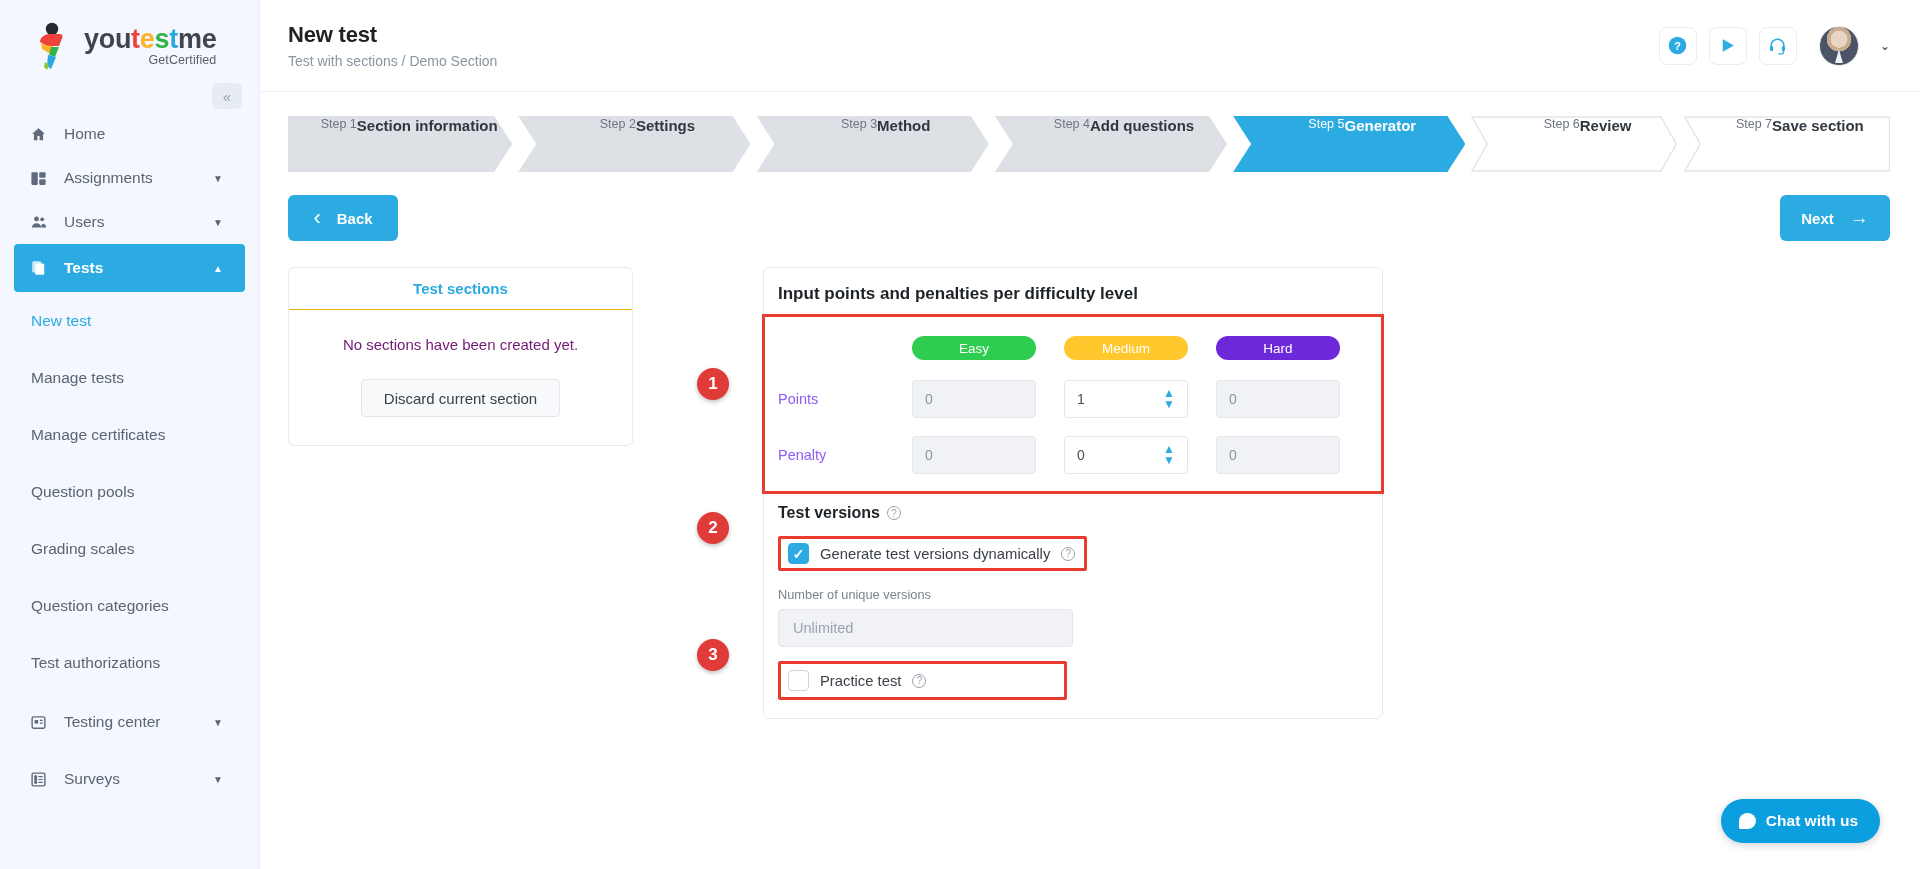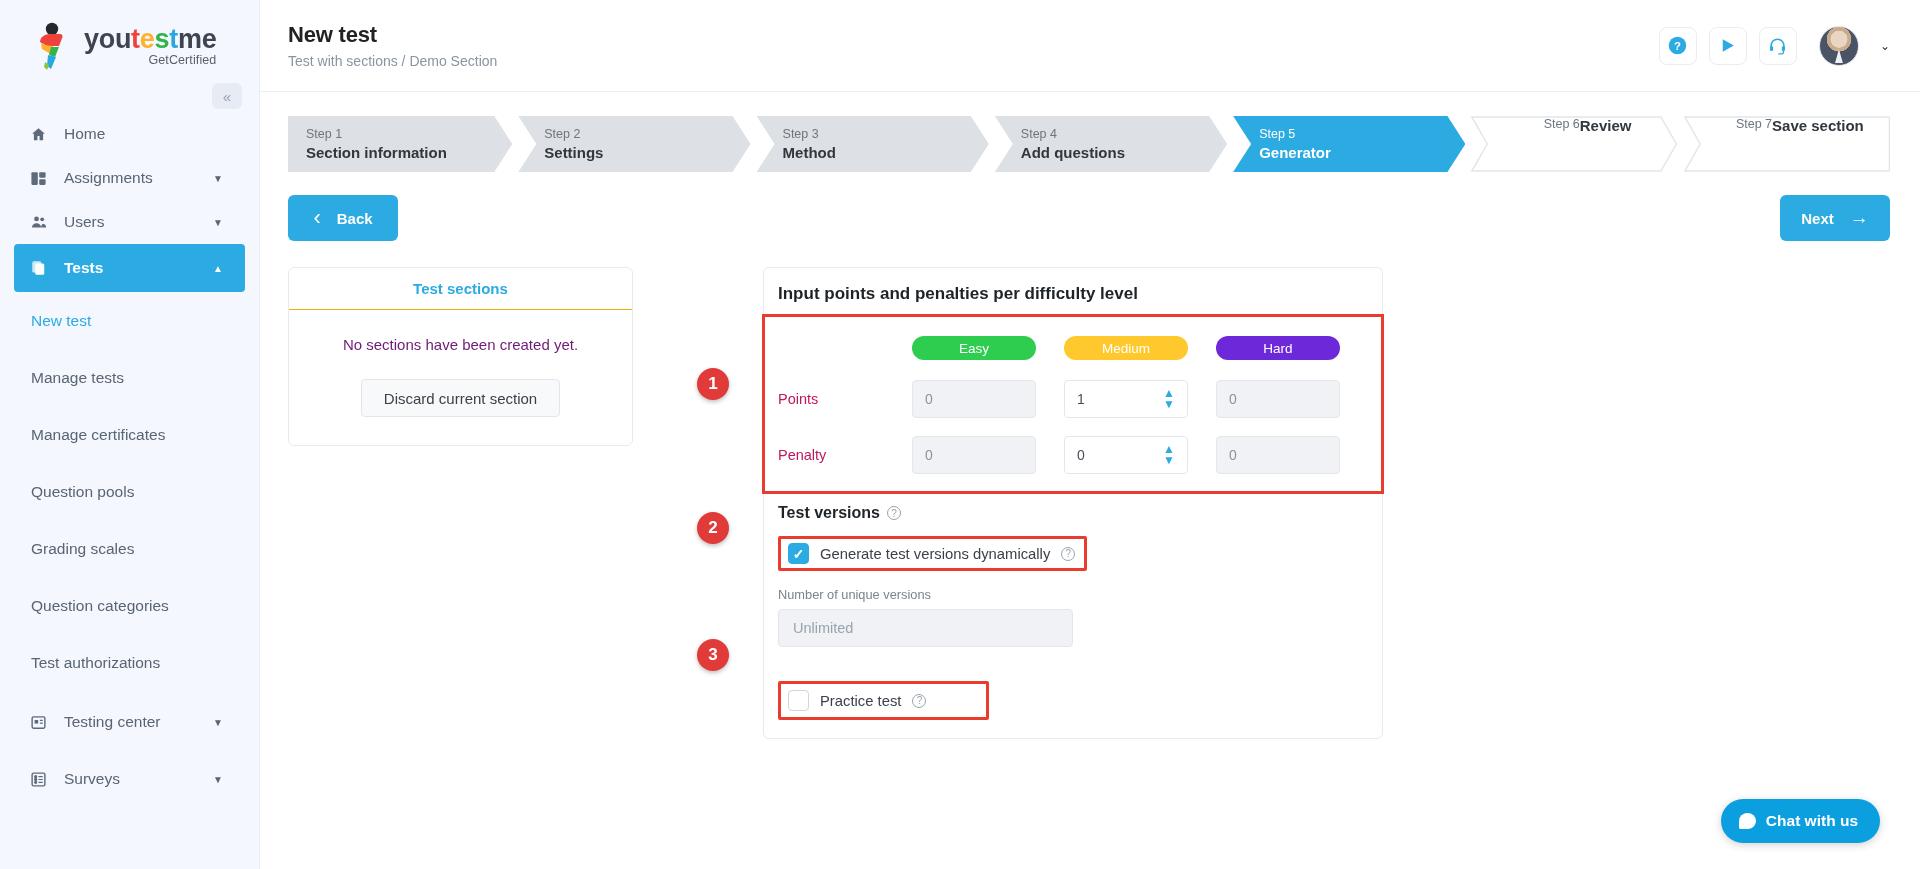--- a/index.html
+++ b/index.html
@@ -79,21 +79,21 @@
     transform: translateX(-50%); background: #eef1f5; clip-path: polygon(50% 0, 100% 100%, 0 100%);
   }
   .avatar-caret { font-size: 12px; color: #333; margin-left: 9px; cursor: pointer; }
 
   .content { padding: 24px 30px 0 28px; }
 
   
   .wizard { display: flex; height: 56px; }
   .step {
     position: relative; flex: 1; height: 56px;
-    background: #dde1e6; display: flex; flex-direction: column; justify-content: center;
+    background: #dde1e6; display: flex; flex-direction: row; justify-content: center;
     padding-left: 26px; margin-right: 6px;
     clip-path: polygon(0 0, calc(100% - 18px) 0, 100% 50%, calc(100% - 18px) 100%, 0 100%, 18px 50%);
   }
   .step:first-child { clip-path: polygon(0 0, calc(100% - 18px) 0, 100% 50%, calc(100% - 18px) 100%, 0 100%); padding-left: 18px;}
   .step.active { background: #2cabe3; }
   .step-outline {
     position: relative; flex: 1; height: 56px; margin-right: 6px;
   }
   .step-outline svg { position: absolute; inset: 0; width: 100%; height: 100%; }
   .step-outline .so-txt { position: relative; z-index: 2; height: 56px; display: flex; flex-direction: row; justify-content: center; padding-left: 26px; }
@@ -138,21 +138,21 @@
   .pill {
     width: 124px; height: 24px; border-radius: 12px; color: #fff;
     font-size: 13.5px; display: flex; align-items: center; justify-content: center;
     font-weight: 400;
   }
   .pill.easy { background: #2ecc4f; }
   .pill.medium { background: #ffc82c; }
   .pill.hard { background: #6d28d9; }
 
   .val-row { display: flex; align-items: center; margin-top: 16px; }
-  .val-label { width: 134px; font-size: 14.5px; color: #be185d; }
+  .val-label { width: 134px; font-size: 14.5px; color: #8b5cf6; }
   .inputs { display: flex; gap: 28px; }
   .fld {
     width: 124px; height: 38px; border-radius: 4px; border: 1px solid #e3e7ec;
     background: #f0f2f5; display: flex; align-items: center; padding: 0 12px;
     font-size: 14px; color: #8d949d;
   }
   .fld.white { background: #fff; border: 1px solid #e3e7ec; color: #49505a; justify-content: space-between; }
   .spin { display: flex; flex-direction: column; gap: 3px; color: #2cabe3; line-height: .6; }
   .spin span { font-size: 12px; }
 
@@ -467,21 +467,21 @@
 
               <div class="chk-row" style="position:relative; border:3px solid #ea3b2f; border-radius:2px; padding:4px 9px 4px 7px;">
                 <div class="chk on">✓</div>
                 <span class="chk-label">Generate test versions dynamically</span>
                 <span class="info-i">?</span>
               </div>
 
               <div class="field-label">Number of unique versions</div>
               <div class="big-fld">Unlimited</div>
 
-              <div class="chk-row" style="margin-top:34px; border:3px solid #ea3b2f; border-radius:2px; padding:6px 9px 6px 7px; width:211px;">
+              <div class="chk-row" style="margin-top:14px; border:3px solid #ea3b2f; border-radius:2px; padding:6px 9px 6px 7px; width:289px;">
                 <div class="chk"></div>
                 <span class="chk-label">Practice test</span>
                 <span class="info-i">?</span>
               </div>
             </div>
           </div>
         </div>
       </div>
     </div>
 

